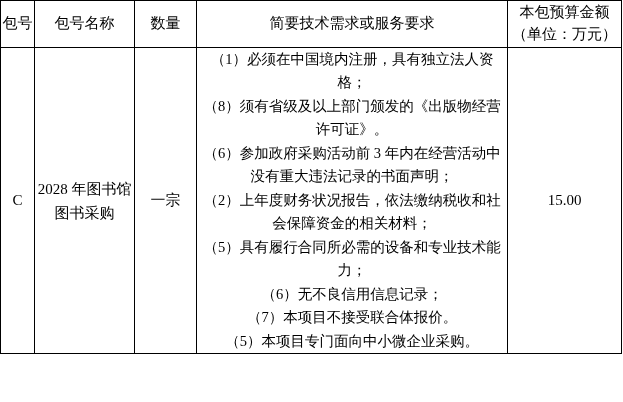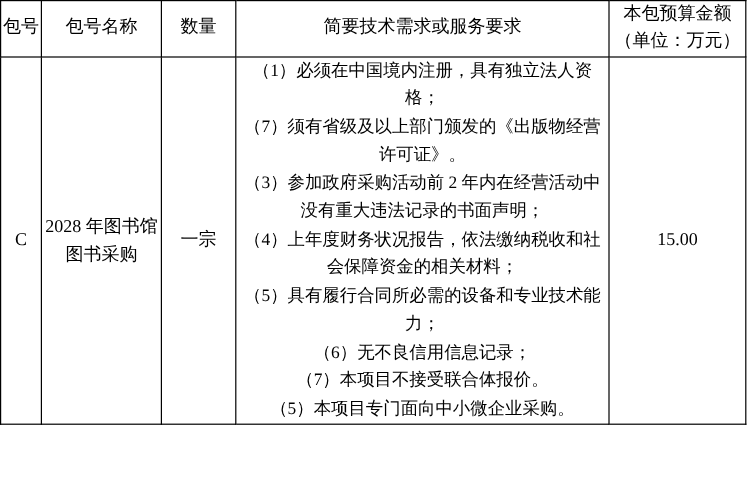--- a/index.html
+++ b/index.html
@@ -102,23 +102,23 @@
         </th>
       </tr>
     </thead>
     <tbody>
       <tr>
         <td class="cell-center">C</td>
         <td class="cell-name">2028 年图书馆图书采购</td>
         <td class="cell-center">一宗</td>
         <td class="cell-req">
           <p>（1）必须在中国境内注册，具有独立法人资格；</p>
-          <p>（7）须有省级及以上部门颁发的《出版物经营许可证》。</p>
-          <p>（3）参加政府采购活动前 2 年内在经营活动中没有重大违法记录的书面声明；</p>
-          <p>（4）上年度财务状况报告，依法缴纳税收和社会保障资金的相关材料；</p>
+          <p>（8）须有省级及以上部门颁发的《出版物经营许可证》。</p>
+          <p>（6）参加政府采购活动前 3 年内在经营活动中没有重大违法记录的书面声明；</p>
+          <p>（2）上年度财务状况报告，依法缴纳税收和社会保障资金的相关材料；</p>
           <p>（5）具有履行合同所必需的设备和专业技术能力；</p>
           <p>（6）无不良信用信息记录；</p>
           <p>（7）本项目不接受联合体报价。</p>
           <p>（5）本项目专门面向中小微企业采购。</p>
         </td>
         <td class="cell-budget">15.00</td>
       </tr>
     </tbody>
   </table>
 </div>

